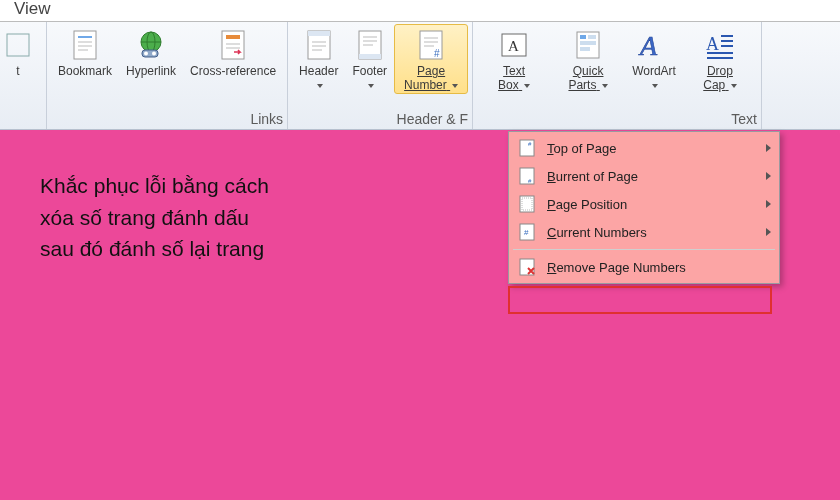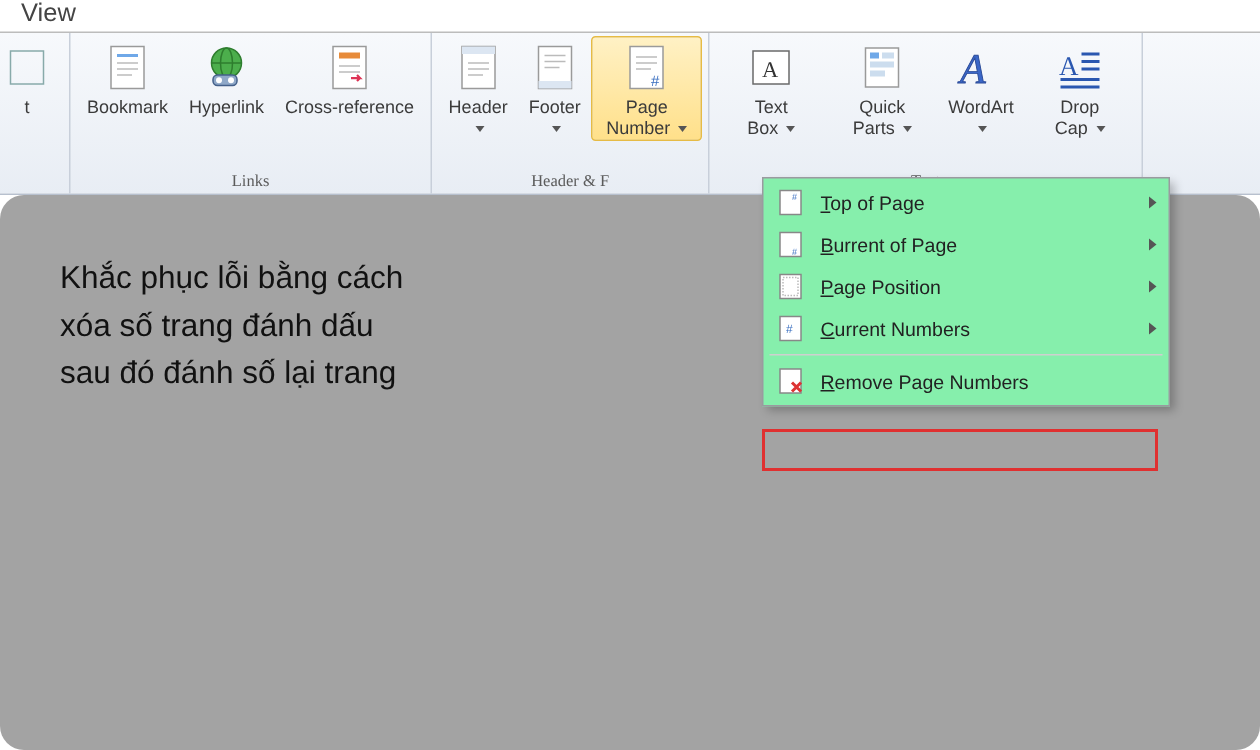--- a/index.html
+++ b/index.html
@@ -33,25 +33,24 @@
     padding: 0;
   }
   .group {
     border-right: 1px solid #c8cfda;
     display:flex;
     flex-direction:column;
     padding: 2px 4px 0 4px;
   }
   .group-body { display:flex; align-items:flex-start; flex:1; }
   .group-label {
-    text-align:center;
-    font-size:11px;
+    text-align:right;
+    font-size:14px;
     color:#5b5b5b;
     padding:1px 0 2px;
-    font-family:Liberation Serif, serif;
   }
   .big-btn {
     display:flex;
     flex-direction:column;
     align-items:center;
     justify-content:flex-start;
     padding:3px 6px 0 6px;
     min-width:48px;
     border:1px solid transparent;
     border-radius:3px;
@@ -62,50 +61,49 @@
     border:1px solid #e6bb45;
   }
   .big-btn .lbl {
     font-size:12px;
     color:#3b3b3b;
     text-align:center;
     line-height:1.15;
     margin-top:3px;
     white-space:nowrap;
   }
-  .big-btn .lbl.two { white-space:normal; width:60px; }
+  .big-btn .lbl.two { white-space:normal; width:60px;text-decoration:underline; }
   .caret {
     display:inline-block;
     width:0;height:0;
     border-left:3px solid transparent;
     border-right:3px solid transparent;
     border-top:4px solid #555;
     vertical-align:middle;
     margin-left:2px;
   }
   .icon-slot { width:34px; height:34px; display:flex; align-items:center; justify-content:center; }
   .doc-area {
     position:relative;
     padding: 40px 0 0 40px;
     height: calc(500px - 22px - 108px);
-    background:#a3a3a3;
-    border-radius:16px;
+    background:#ec4899;
   }
   .note {
     font-size:21px;
     color:#111;
     line-height:1.5;
     max-width:320px;
   }
   .dropdown {
     position:absolute;
-    top: 118px;
+    top: 131px;
     left: 508px;
     width: 272px;
-    background:#86efac;
+    background:#fca5a5;
     border:1px solid #9a9aa0;
     box-shadow: 3px 3px 6px rgba(0,0,0,.25);
     padding:2px;
   }
   .dd-item {
     display:flex;
     align-items:center;
     padding:4px 6px;
     font-size:13px;
     color:#222;

